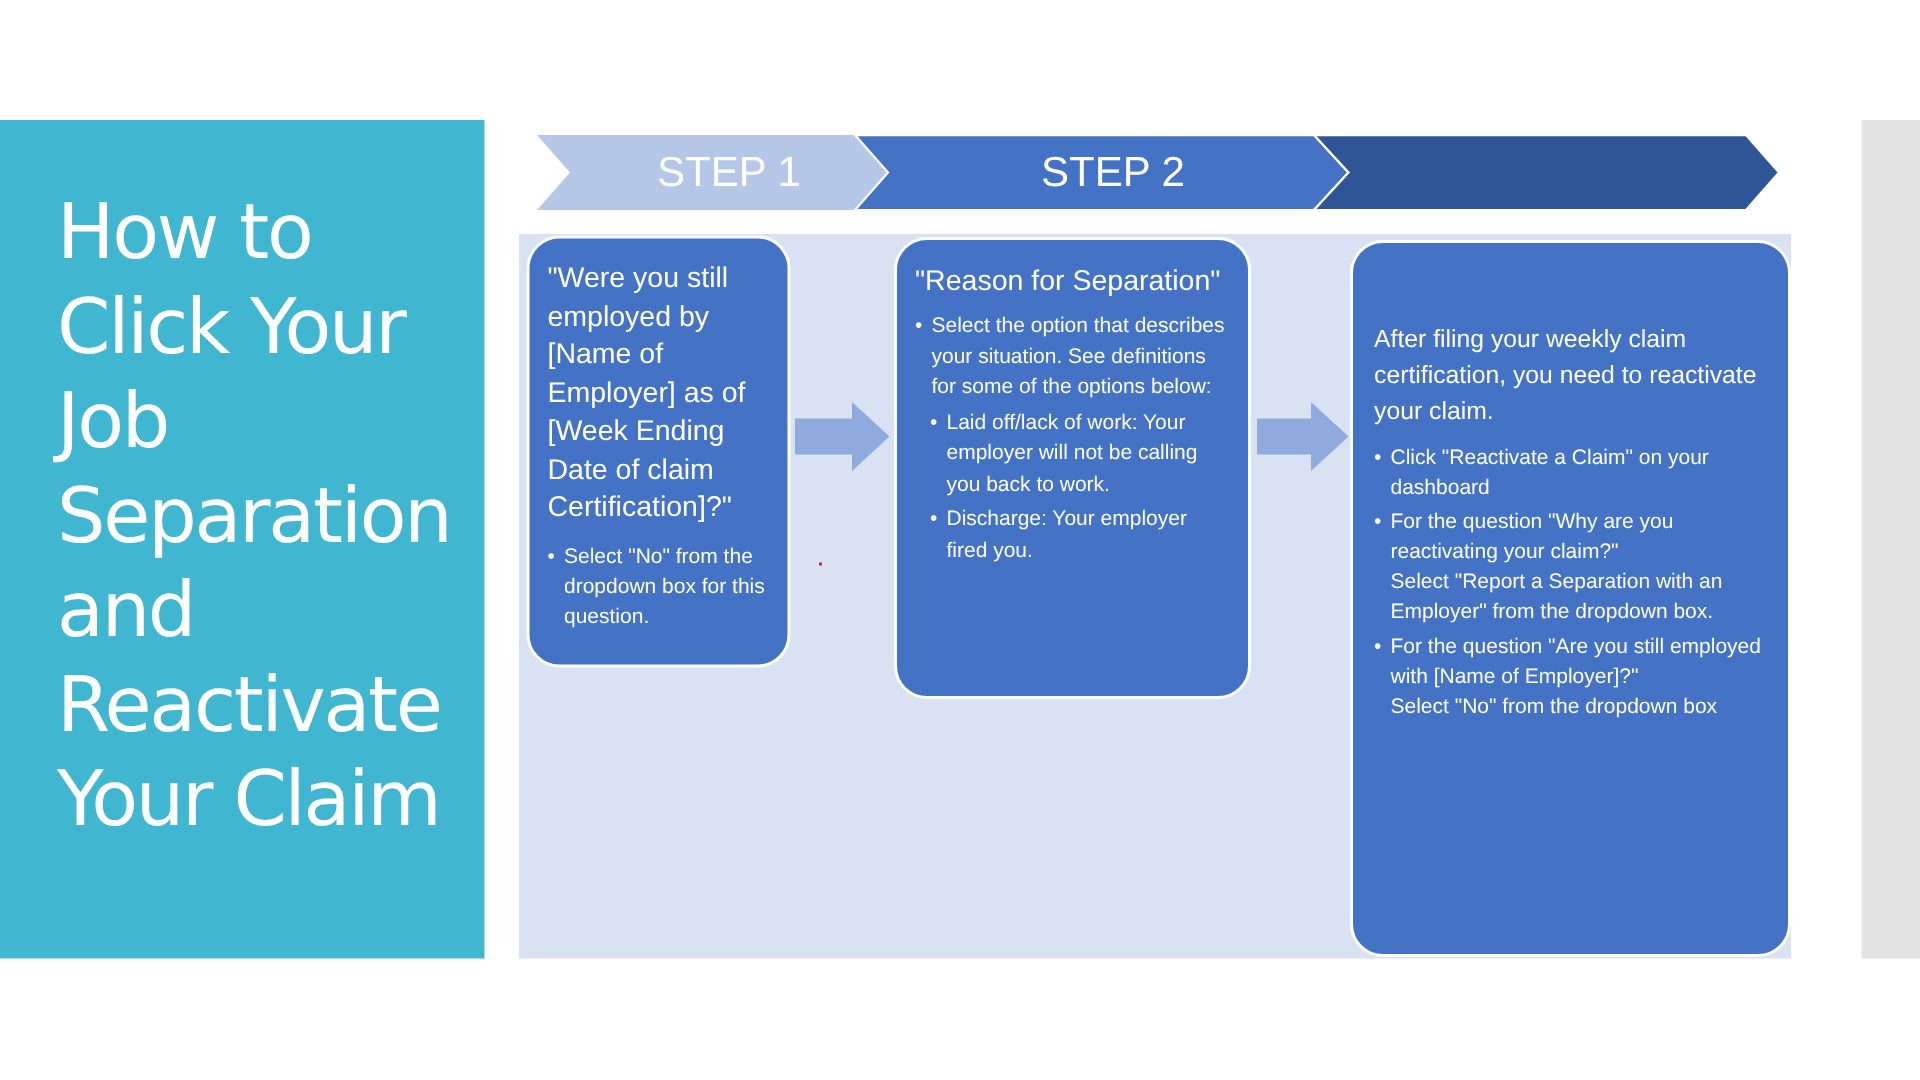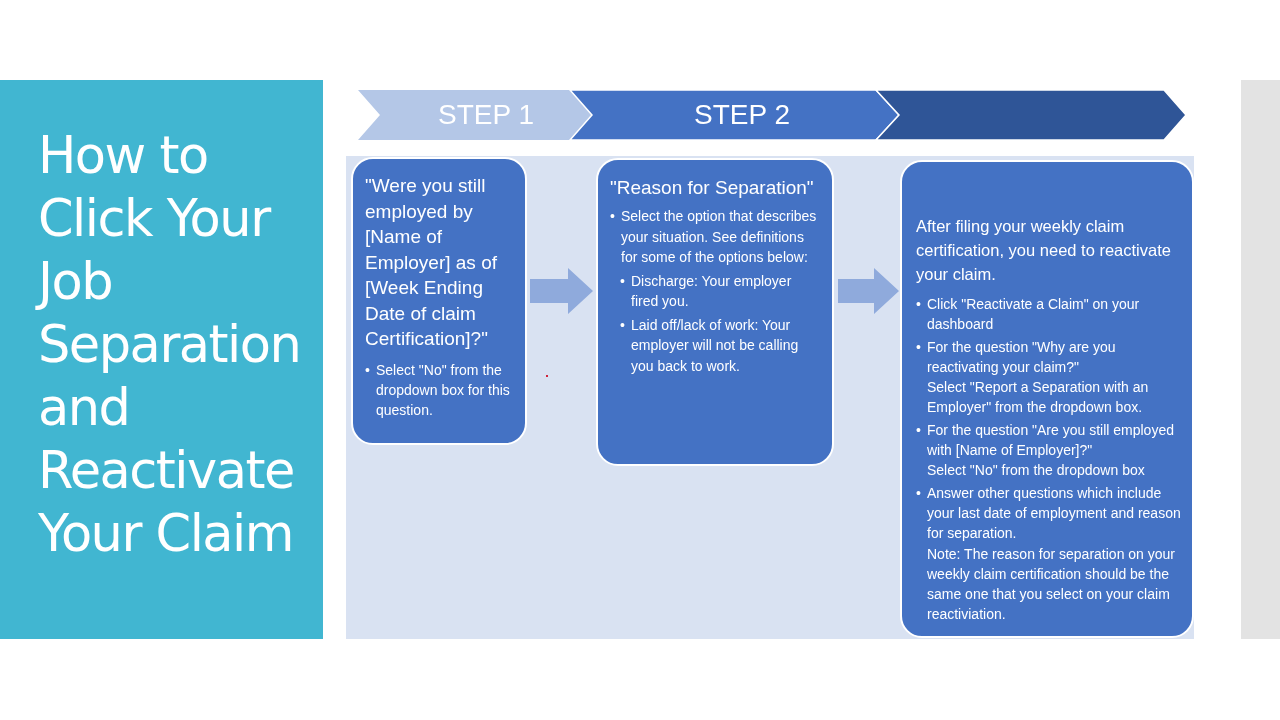--- a/index.html
+++ b/index.html
@@ -89,33 +89,31 @@
 <svg class="arrow" style="left:530px;top:268px;" width="64" height="46">
   <polygon points="0,11 38,11 38,0 63,23 38,46 38,35 0,35" fill="#8faadc"></polygon>
 </svg>
 
 <div class="red-dot"></div>
 
 <div class="card card2">
   <h2>"Reason for Separation"</h2>
   <ul>
     <li>Select the option that describes your situation.  See definitions for some of the options below:</li>
+    <li class="sub">Laid off/lack of work: Your employer will not be calling you back to work.</li>
     <li class="sub">Discharge: Your employer fired you.</li>
-    <li class="sub">Laid off/lack of work: Your employer will not be calling you back to work.</li>
   </ul>
 </div>
 
 <svg class="arrow" style="left:838px;top:268px;" width="62" height="46">
   <polygon points="0,11 36,11 36,0 61,23 36,46 36,35 0,35" fill="#8faadc"></polygon>
 </svg>
 
 <div class="card card3">
   <h2>After filing your weekly claim certification, you need to reactivate your claim.</h2>
   <ul>
     <li class="nl">Click "Reactivate a Claim" on your dashboard</li>
     <li class="nl">For the question "Why are you reactivating your claim?"
 Select "Report a Separation with an Employer" from the dropdown box.</li>
     <li class="nl">For the question "Are you still employed with [Name of Employer]?"
 Select "No" from the dropdown box</li>
-    <li class="nl">Answer other questions which include your last date of employment and reason for separation.
-Note:  The reason for separation on your weekly claim certification should be the same one that you select on your claim reactiviation.</li>
   </ul>
 </div>
 
 </body></html>

